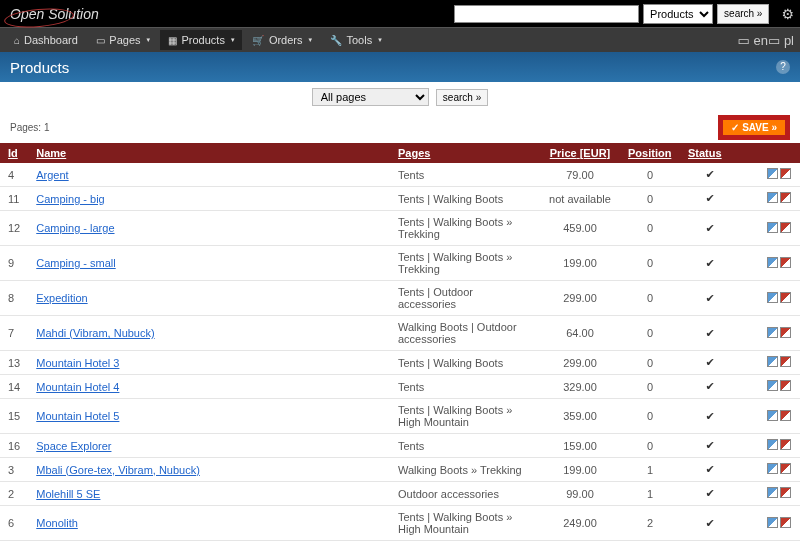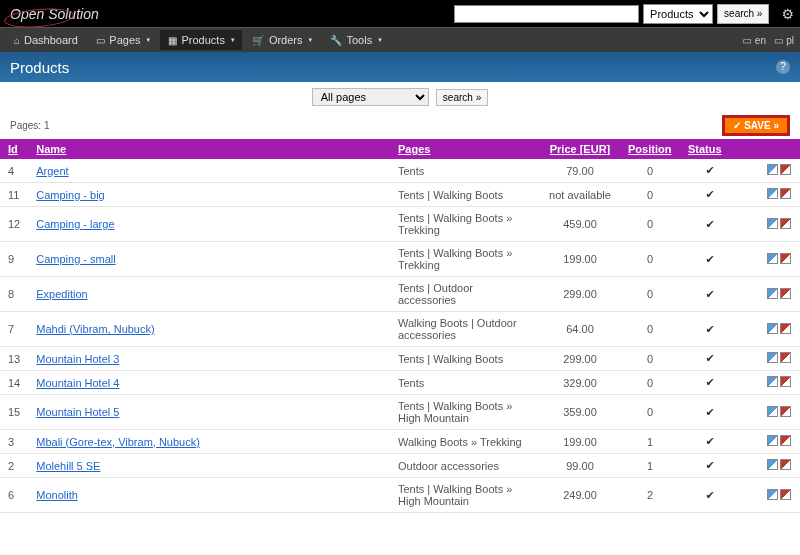--- a/index.html
+++ b/index.html
@@ -11,32 +11,32 @@
 .topbar-right input { height: 18px; width: 185px; font-size: 11px; padding: 1px 3px; background: #fff; border: 1px solid #888; }
 .topbar-right select { height: 20px; font-size: 11px; background: #fff; border: 1px solid #888; padding: 0 2px; }
 .topbar-right button { height: 20px; font-size: 10px; padding: 1px 6px; background: #f5f5f5; border: 1px solid #aaa; cursor: pointer; }
 .gear { color: #ccc; font-size: 14px; margin-left: 8px; cursor: pointer; }
 .navbar { background: #3a3a3a; height: 24px; display: flex; align-items: center; justify-content: space-between; padding: 0 6px; }
 .navbar-left { display: flex; gap: 2px; }
 .nav-item { color: #ddd; padding: 4px 8px; font-size: 11px; cursor: pointer; display: flex; align-items: center; gap: 4px; }
 .nav-item.active { background: #222; }
 .nav-icon { font-size: 10px; }
 .nav-caret { font-size: 7px; margin-left: 2px; }
-.navbar-right { display: flex; gap: 8px; color: #ccc; font-size: 10px; }
+.navbar-right { display: flex; color: #ccc; font-size: 13px; }
 .titlebar { background: linear-gradient(#1e5a8e, #2b73ab); height: 30px; display: flex; align-items: center; justify-content: space-between; padding: 0 10px; color: #fff; }
 .titlebar h1 { font-size: 15px; font-weight: normal; }
 .help-icon { width: 14px; height: 14px; border-radius: 50%; background: rgba(255,255,255,0.3); color: #fff; text-align: center; line-height: 14px; font-size: 10px; cursor: pointer; }
 .controls { padding: 6px 10px; text-align: center; }
 .controls select { font-size: 11px; padding: 1px 4px; border: 1px solid #bbb; width: 117px; }
 .controls button { font-size: 10px; padding: 2px 6px; margin-left: 4px; border: 1px solid #bbb; background: #f5f5f5; cursor: pointer; }
 .pages-row { display: flex; justify-content: space-between; align-items: center; padding: 3px 10px; }
 .pages-row .pg { font-size: 10px; color: #555; }
-.save-btn { background: #ff7a00; color: #fff; border: 3px solid #b91c1c; padding: 2px 8px; font-size: 10px; cursor: pointer; font-weight: bold; }
+.save-btn { background: #ff7a00; color: #fff; border: 5px solid #b91c1c; padding: 2px 8px; font-size: 10px; cursor: pointer; font-weight: bold; }
 table { width: 100%; border-collapse: collapse; }
-thead tr { background: #a21caf; color: #fff; }
+thead tr { background: #7f1d1d; color: #fff; }
 th { text-align: left; padding: 4px 8px; font-size: 11px; font-weight: bold; text-decoration: underline; }
 th.price { text-align: center; }
 tbody tr { border-bottom: 1px solid #e5e5e5; }
 td { padding: 5px 8px; font-size: 11px; color: #555; vertical-align: middle; }
 td.idc { width: 24px; }
 td.name a { color: #2266cc; text-decoration: underline; }
 td.pages { width: 150px; }
 td.price { text-align: center; width: 80px; }
 td.pos { text-align: center; width: 60px; }
 td.status { text-align: center; width: 60px; }
@@ -198,20 +198,29 @@
       <tr>
         <td class="idc">15</td>
         <td class="name"><a href="#">Mountain Hotel 5</a></td>
         <td class="pages">Tents | Walking Boots » High Mountain</td>
         <td class="price">359.00</td>
         <td class="pos">0</td>
         <td class="status"><span class="chk">✔</span></td>
         <td class="actions"><span class="act-btn act-edit"></span><span class="act-btn act-del"></span></td>
       </tr>
       <tr>
+        <td class="idc">16</td>
+        <td class="name"><a href="#">Space Explorer</a></td>
+        <td class="pages">Tents</td>
+        <td class="price">159.00</td>
+        <td class="pos">0</td>
+        <td class="status"><span class="chk">✔</span></td>
+        <td class="actions"><span class="act-btn act-edit"></span><span class="act-btn act-del"></span></td>
+      </tr>
+      <tr>
         <td class="idc">3</td>
         <td class="name"><a href="#">Mbali (Gore-tex, Vibram, Nubuck)</a></td>
         <td class="pages">Walking Boots » Trekking</td>
         <td class="price">199.00</td>
         <td class="pos">1</td>
         <td class="status"><span class="chk">✔</span></td>
         <td class="actions"><span class="act-btn act-edit"></span><span class="act-btn act-del"></span></td>
       </tr>
       <tr>
         <td class="idc">2</td>

